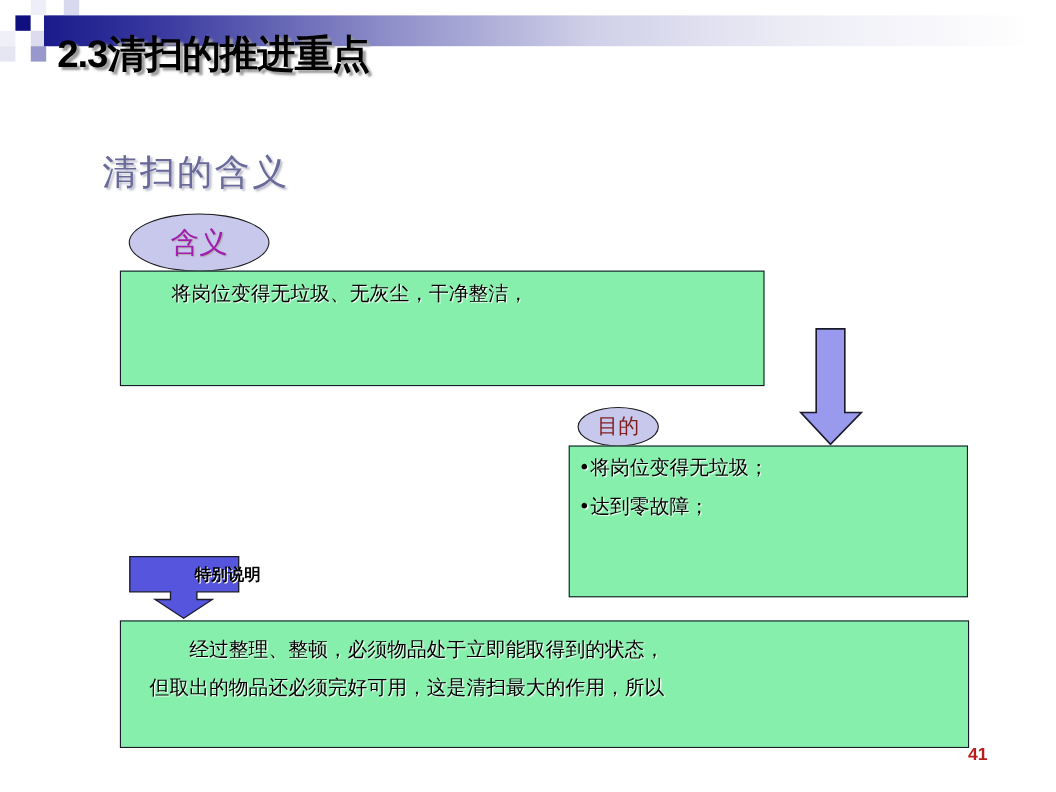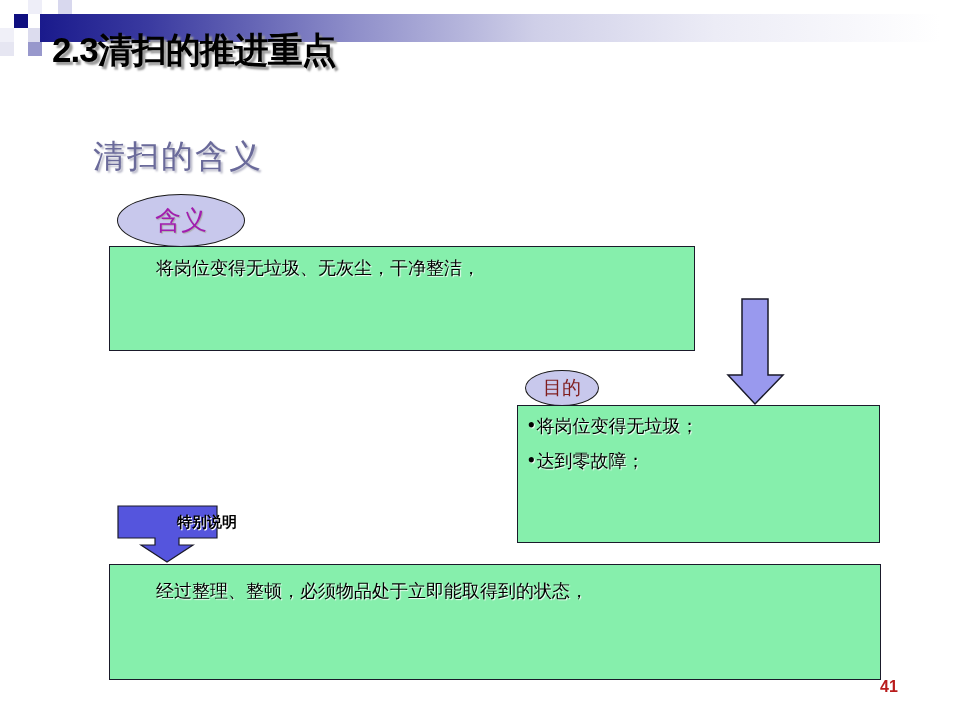--- a/index.html
+++ b/index.html
@@ -23,21 +23,21 @@
           background: #c8c8ec; display: flex; align-items: center; justify-content: center;
           color: #555; }
   .oval1 { left: 117px; top: 194px; width: 126px; height: 51px; font-size: 26px; color: #a21caf; text-shadow: 1px 1px 1px #aaa; }
   .oval2 { left: 525px; top: 370px; width: 72px; height: 34px; font-size: 19px; color: #7f1d1d; }
 
   .box { position: absolute; background: #86efac; border: 1.5px solid #1a1a2a;
          color: #000; font-size: 18px; line-height: 35px; text-shadow: 1px 1px 1px #ffffff;
          box-sizing: border-box; }
   .box1 { left: 109px; top: 246px; width: 586px; height: 105px; padding: 3px 8px 0 10px; }
   .box2 { left: 517px; top: 405px; width: 363px; height: 138px; padding: 2px 6px 0 8px; }
-  .box3 { left: 109px; top: 564px; width: 772px; height: 116px; padding: 8px 8px 0 10px; }
+  .box3 { left: 109px; top: 564px; width: 772px; height: 116px; padding: 8px 8px 0 26px; }
   .box p { margin: 0; }
   .indent { text-indent: 2em; }
 
   .arrow { position: absolute; left: 726px; top: 298px; }
   .note { position: absolute; left: 117px; top: 505px; }
   .note-label { position: absolute; left: 119px; top: 508px; width: 96px; height: 28px;
                 display: flex; align-items: center; justify-content: center; color: #000;
                 font-size: 15px; font-weight: bold; text-shadow: 1px 1px 0 #fff; margin-left: 40px; }
 
   .pagenum { position: absolute; left: 880px; top: 678px; font-family: "Liberation Sans", "DejaVu Sans", sans-serif;
@@ -82,15 +82,16 @@
   <p>•达到零故障；</p>
 </div>
 
 <svg class="note" width="102" height="58" viewBox="0 0 102 58">
   <polygon points="1,1 100,1 100,33 62,33 62,40 76,40 50,57 24,40 38,40 38,33 1,33" fill="#5555dd" stroke="#1a1a2a" stroke-width="1.2"></polygon>
 </svg>
 <div class="note-label">特别说明</div>
 
 <div class="box box3">
   <p class="indent">经过整理、整顿，必须物品处于立即能取得到的状态，</p>
+  <p>但取出的物品还必须完好可用，这是清扫最大的作用，所以</p>
 </div>
 
 <div class="pagenum">41</div>
 
 </body></html>

